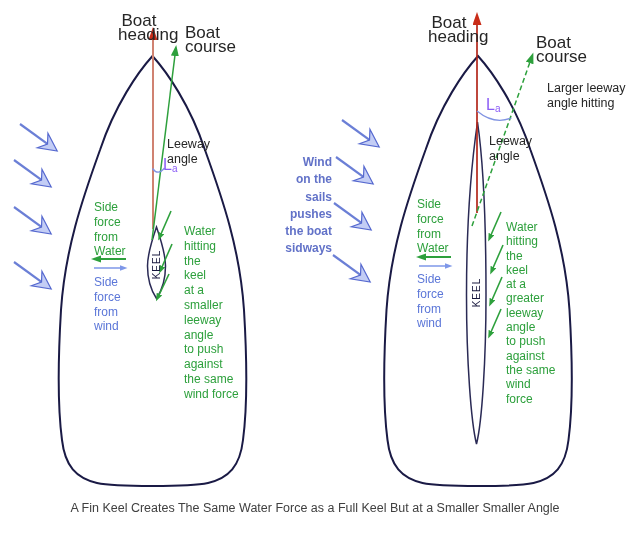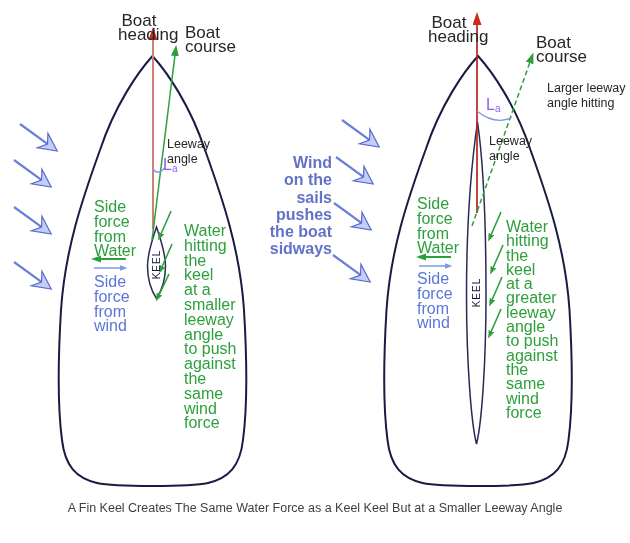--- a/index.html
+++ b/index.html
@@ -1,19 +1,19 @@
 <!DOCTYPE html>
 <html><head>
 <meta charset="utf-8">
 <style>
   html,body{margin:0;padding:0;background:#fff;}
   #stage{position:relative;width:630px;height:543px;background:#ffffff;overflow:hidden;
          font-family:"Liberation Sans", sans-serif;}
   #diagram-svg{position:absolute;left:0;top:0;}
-  .txt{position:absolute;white-space:pre-line;line-height:14.8px;font-size:16px;}
+  .txt{position:absolute;white-space:pre-line;line-height:14.8px;font-size:12px;}
   .lbl{color:#262626;}
   .green{color:#2da03c;}
   .blue{color:#5b76d8;}
   .center{text-align:center;}
   .right{text-align:right;}
   .heading-lbl{font-size:17px;line-height:13.5px;}
   .leeway-lbl{font-size:12.5px;line-height:15px;}
   .la{position:absolute;color:#8b5cf6;font-size:16px;line-height:20px;}
   .la .sub{font-size:10px;vertical-align:-2px;}
   .keel-lbl{position:absolute;width:44px;height:13px;text-align:center;color:#16163c;
@@ -198,15 +198,15 @@
 at a
 greater
 leeway
 angle
 to push
 against
 the same
 wind
 force</div>
 
-  <div class="caption">A Fin Keel Creates The Same Water Force as a Keel Keel But at a Smaller Leeway Angle</div>
+  <div class="caption">A Fin Keel Creates The Same Water Force as a Full Keel But at a Smaller Smaller Angle</div>
 
 </div>
 
 </body></html>

